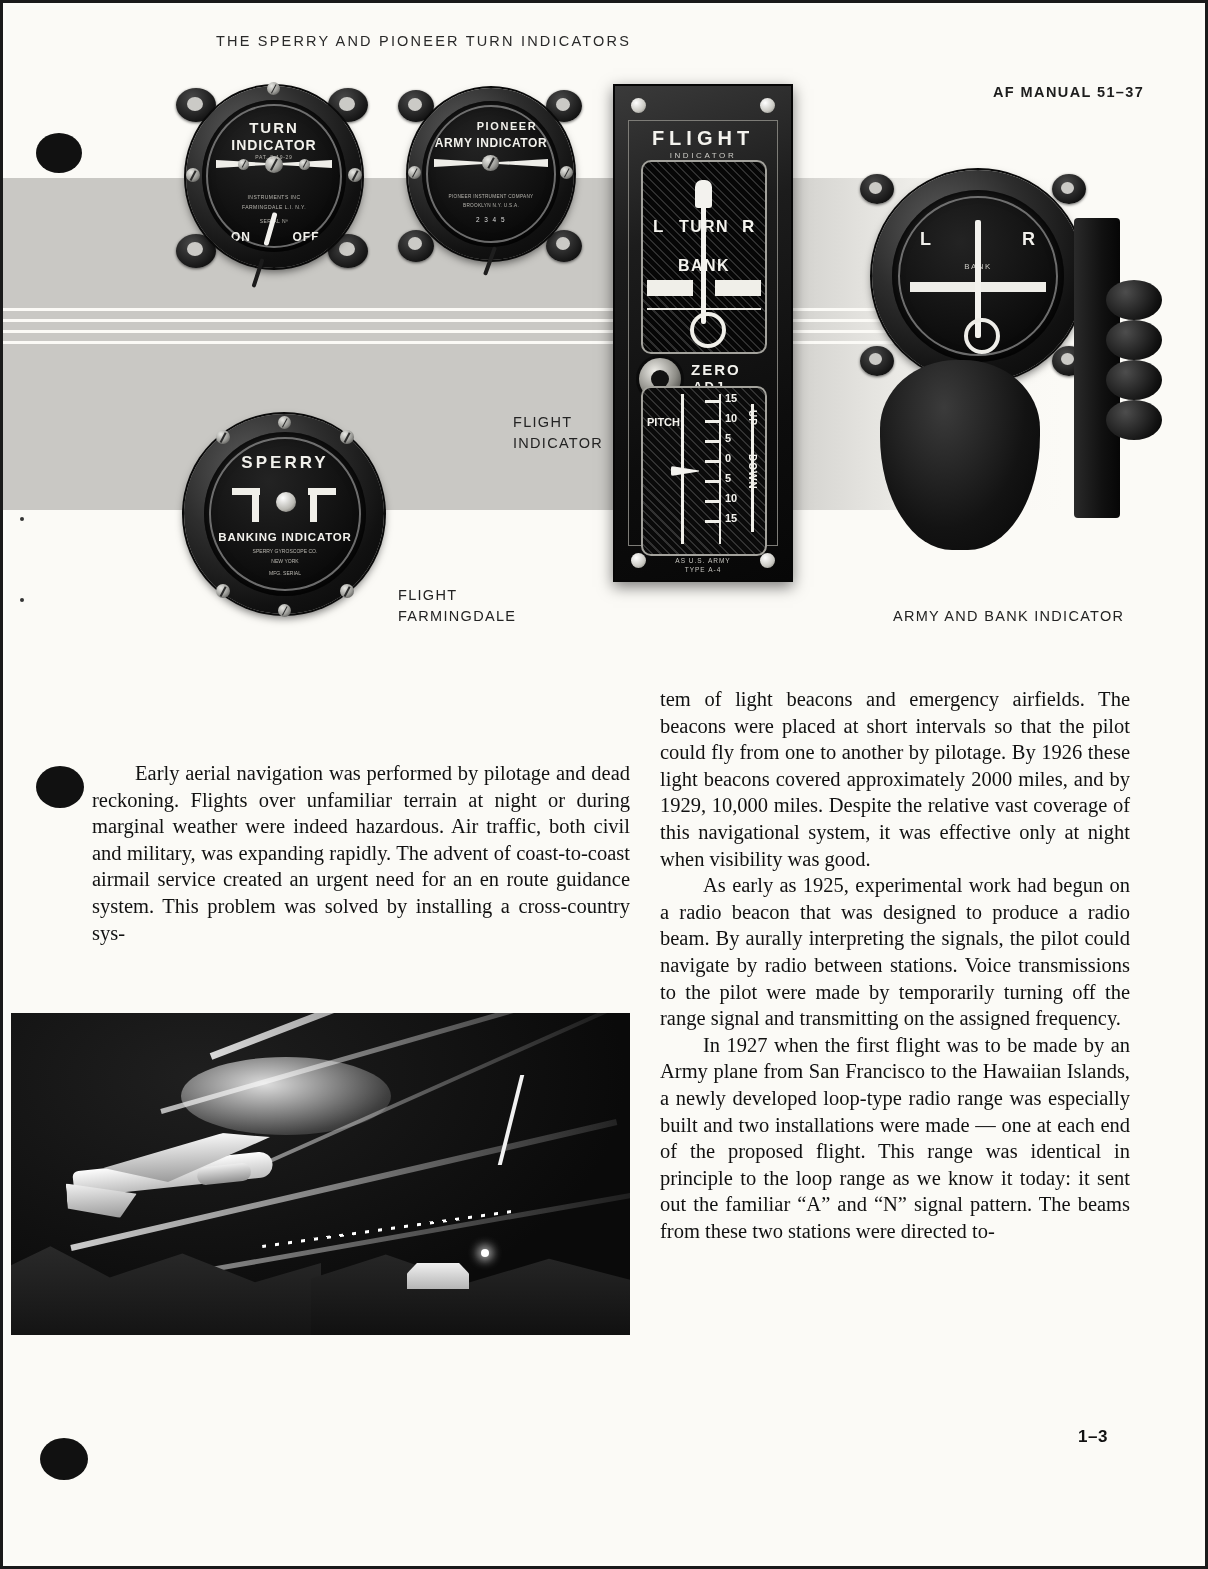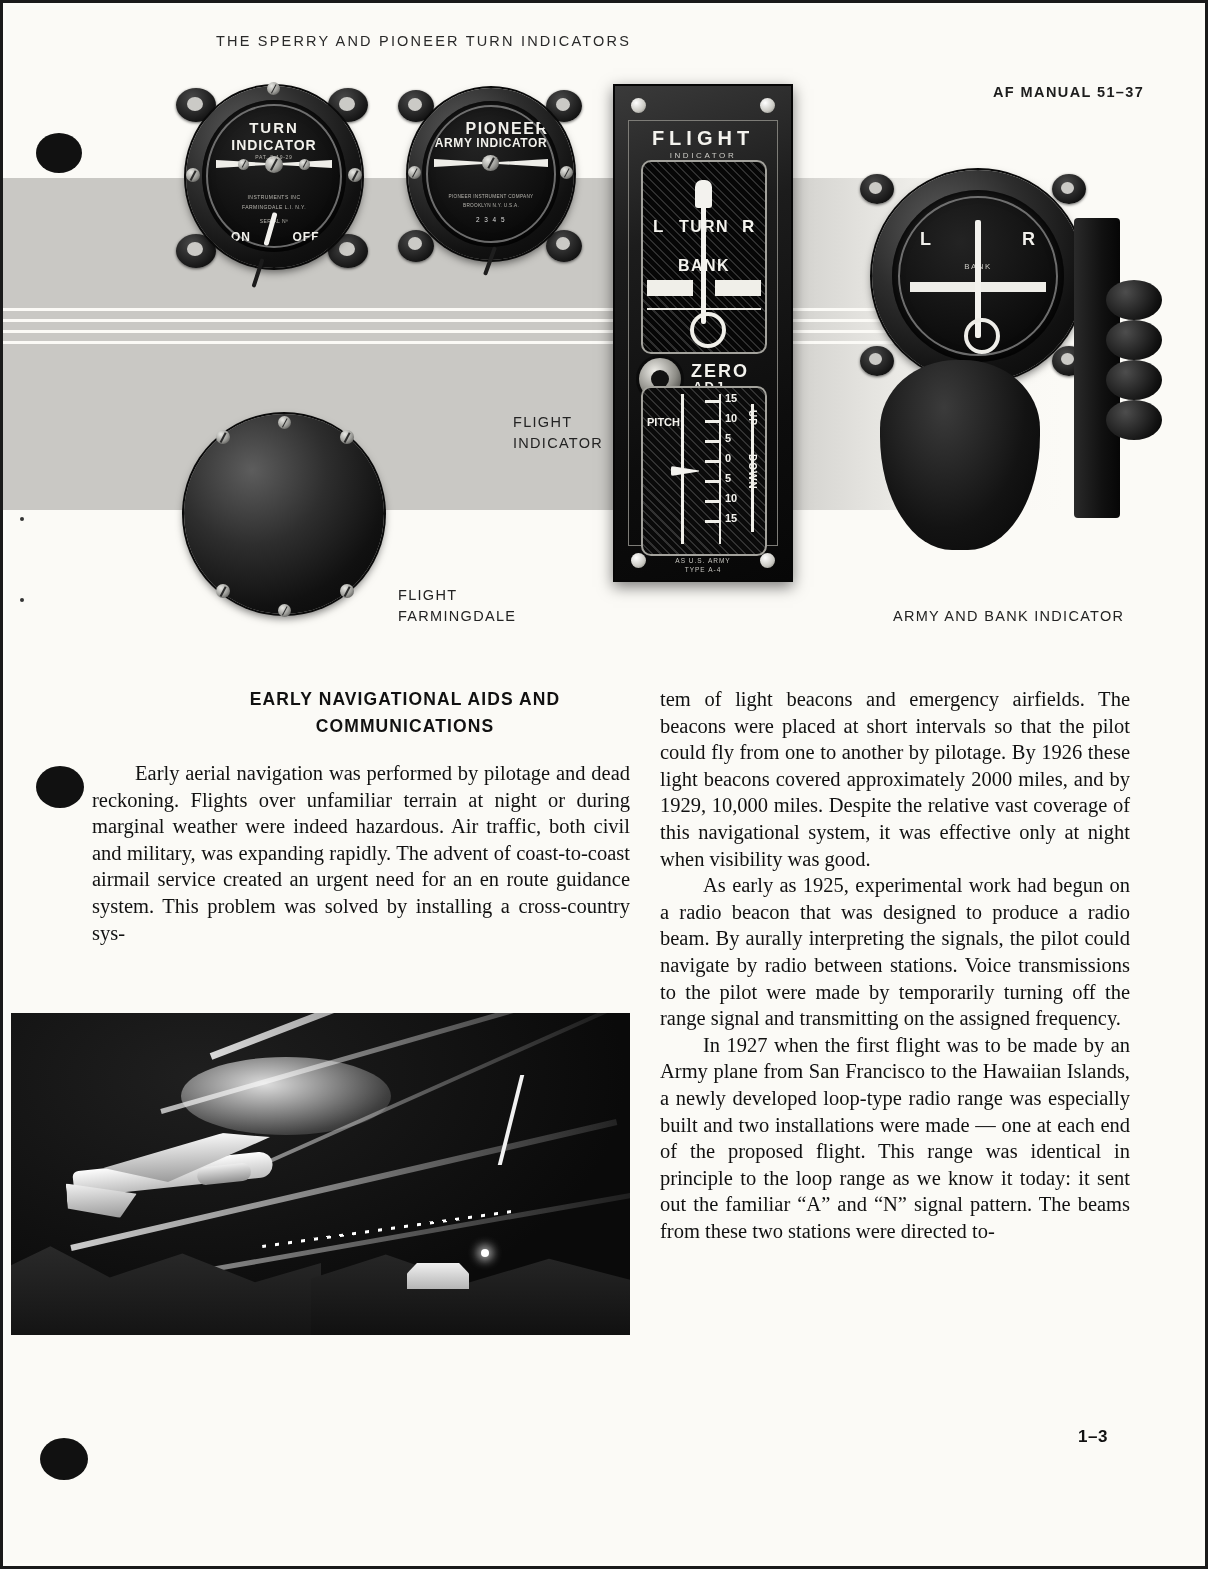--- a/index.html
+++ b/index.html
@@ -159,21 +159,21 @@
     <div class="lughole" style="left:12px;top:155px;width:14px;height:13px;"></div>
     <div class="lug" style="left:150px;top:148px;width:36px;height:32px;"></div>
     <div class="lughole" style="left:160px;top:155px;width:14px;height:13px;"></div>
 
     <div class="bezel" style="left:12px;top:6px;width:166px;height:172px;"></div>
     <div class="face" style="left:26px;top:19px;width:138px;height:146px;">
       <div class="rimring" style="left:4px;top:4px;width:126px;height:134px;"></div>
       <div class="wedge" style="left:12px;top:58px;width:50px;height:8px;clip-path:polygon(0 0,100% 38%,100% 62%,0 100%);"></div>
       <div class="wedge" style="left:76px;top:58px;width:50px;height:8px;clip-path:polygon(0 38%,100% 0,100% 100%,0 62%);"></div>
       <div class="screw" style="left:60px;top:54px;width:17px;height:16px;"></div>
-      <div class="dialtxt" style="left:0;top:20px;width:154px;font-size:16px;letter-spacing:1.6px;font-weight:bold;padding-left:8px;">PIONEER</div>
+      <div class="dialtxt" style="left:0;top:20px;width:154px;font-size:11px;letter-spacing:1.6px;font-weight:bold;padding-left:8px;">PIONEER</div>
       <div class="dialtxt" style="left:0;top:36px;width:138px;font-size:12px;letter-spacing:.6px;font-weight:bold;">ARMY INDICATOR</div>
       <div class="tiny" style="left:0;top:92px;width:138px;font-size:6.5px;letter-spacing:.4px;">PIONEER INSTRUMENT COMPANY</div>
       <div class="tiny" style="left:0;top:101px;width:138px;font-size:6.5px;letter-spacing:.4px;">BROOKLYN   N.Y.   U.S.A.</div>
       <div class="tiny" style="left:0;top:114px;width:138px;font-size:9px;letter-spacing:2px;color:#ddd;">2 3 4 5</div>
     </div>
     <div class="screw" style="left:12px;top:84px;width:13px;height:13px;"></div>
     <div class="screw" style="left:164px;top:84px;width:13px;height:13px;"></div>
     <div class="needle" style="left:92px;top:164px;width:4px;height:30px;transform:rotate(20deg);background:#1e1e1e;"></div>
   </div>
 
@@ -198,21 +198,21 @@
       <div class="tick" style="left:4px;top:146px;width:114px;height:2px;"></div>
       <div class="needle" style="left:58px;top:22px;width:5px;height:140px;"></div>
       <div class="needle" style="left:52px;top:18px;width:17px;height:28px;border-radius:7px 7px 3px 3px;"></div>
       <div style="position:absolute;left:47px;top:150px;width:28px;height:28px;border:4px solid #f0efe9;border-radius:50%;"></div>
     </div>
 
     <div style="position:absolute;left:24px;top:272px;width:42px;height:42px;border-radius:50%;
                 background:radial-gradient(circle at 38% 32%,#efeee9,#8d8c86 55%,#1d1d1b 100%);
                 box-shadow:0 0 0 3px #0b0b0b;"></div>
     <div style="position:absolute;left:36px;top:284px;width:18px;height:18px;border-radius:50%;background:#121212;"></div>
-    <div class="lbl" style="left:76px;top:276px;font-size:18px;letter-spacing:2px;font-weight:bold;">ZERO</div>
+    <div class="lbl" style="left:76px;top:276px;font-size:15px;letter-spacing:2px;font-weight:bold;">ZERO</div>
     <div class="lbl" style="left:78px;top:294px;font-size:13px;letter-spacing:2px;font-weight:bold;">ADJ.</div>
 
     <div class="fwin2">
       <div class="hatch"></div>
       <div class="lbl" style="left:4px;top:28px;width:14px;font-size:11px;font-weight:bold;line-height:13px;word-break:break-all;text-align:center;">PITCH</div>
       <div class="tick" style="left:38px;top:6px;width:3px;height:150px;"></div>
       <div class="tick" style="left:76px;top:6px;width:2px;height:150px;"></div>
       <div>
         <div class="tick" style="left:62px;top:12px;width:14px;height:2.5px;"></div>
         <div class="tick" style="left:62px;top:32px;width:14px;height:2.5px;"></div>
@@ -236,20 +236,34 @@
       <div class="lbl" style="left:104px;top:66px;font-size:10px;font-weight:bold;writing-mode:vertical-rl;letter-spacing:1px;">DOWN</div>
       <div class="tick" style="left:108px;top:16px;width:3px;height:128px;"></div>
     </div>
 
     <div class="lbl" style="left:0;top:472px;width:176px;text-align:center;font-size:6.5px;letter-spacing:1px;color:#c6c5bf;">AS U.S. ARMY</div>
     <div class="lbl" style="left:0;top:481px;width:176px;text-align:center;font-size:6.5px;letter-spacing:1px;color:#c6c5bf;">TYPE A-4</div>
   </div>
 
   <div class="inst" style="left:178px;top:408px;width:216px;height:214px;">
     <div class="bezel" style="left:6px;top:6px;width:200px;height:200px;"></div>
+    <div class="face" style="left:26px;top:24px;width:162px;height:164px;">
+      <div class="rimring" style="left:5px;top:5px;width:148px;height:150px;"></div>
+      <div class="dialtxt" style="left:0;top:22px;width:162px;font-size:17px;letter-spacing:3px;font-weight:bold;">SPERRY</div>
+      <div class="tick" style="left:28px;top:56px;width:28px;height:7px;background:#f0efe9;"></div>
+      <div class="tick" style="left:104px;top:56px;width:28px;height:7px;background:#f0efe9;"></div>
+      <div class="tick" style="left:48px;top:56px;width:7px;height:34px;background:#f0efe9;"></div>
+      <div class="tick" style="left:106px;top:56px;width:7px;height:34px;background:#f0efe9;"></div>
+      <div style="position:absolute;left:72px;top:60px;width:20px;height:20px;border-radius:50%;
+                  background:radial-gradient(circle at 35% 30%,#fff,#b9b8b2 60%,#4f4e4a);"></div>
+      <div class="dialtxt" style="left:0;top:100px;width:162px;font-size:11.5px;letter-spacing:.8px;font-weight:bold;">BANKING INDICATOR</div>
+      <div class="tiny" style="left:0;top:116px;width:162px;font-size:7px;">SPERRY GYROSCOPE CO.</div>
+      <div class="tiny" style="left:0;top:126px;width:162px;font-size:7px;">NEW YORK</div>
+      <div class="tiny" style="left:0;top:138px;width:162px;font-size:7px;">MFG. SERIAL</div>
+    </div>
     <div class="screw" style="left:38px;top:22px;width:14px;height:14px;"></div>
     <div class="screw" style="left:162px;top:22px;width:14px;height:14px;"></div>
     <div class="screw" style="left:38px;top:176px;width:14px;height:14px;"></div>
     <div class="screw" style="left:162px;top:176px;width:14px;height:14px;"></div>
     <div class="screw" style="left:100px;top:8px;width:13px;height:13px;"></div>
     <div class="screw" style="left:100px;top:196px;width:13px;height:13px;"></div>
   </div>
 
   <div class="inst" style="left:856px;top:160px;width:330px;height:430px;">
     <div class="bezel" style="left:16px;top:10px;width:212px;height:212px;"></div>
@@ -291,24 +305,20 @@
   <div class="cap" style="left:513px;top:412px;">
     <div>FLIGHT</div>
     <div>INDICATOR</div>
   </div>
   <div class="cap" style="left:398px;top:585px;">
     <div>FLIGHT</div>
     <div>FARMINGDALE</div>
   </div>
   <div class="cap" style="left:893px;top:606px;">ARMY AND BANK INDICATOR</div>
 
-  <div class="sechead">
-    <div>EARLY NAVIGATIONAL AIDS AND</div>
-    <div>COMMUNICATIONS</div>
-  </div>
 
   <div class="col colL">
     <p>Early aerial navigation was performed by pilotage and dead reckoning. Flights over unfamiliar terrain at night or during marginal weather were indeed hazardous. Air traffic, both civil and military, was expanding rapidly. The advent of coast-to-coast airmail service created an urgent need for an en route guidance system. This problem was solved by installing a cross-country sys-</p>
   </div>
   <div class="col colR">
     <p class="cont">tem of light beacons and emergency airfields. The beacons were placed at short intervals so that the pilot could fly from one to another by pilotage. By 1926 these light beacons covered approximately 2000 miles, and by 1929, 10,000 miles. Despite the relative vast coverage of this navigational system, it was effective only at night when visibility was good.</p>
     <p>As early as 1925, experimental work had begun on a radio beacon that was designed to produce a radio beam. By aurally interpreting the signals, the pilot could navigate by radio between stations. Voice transmissions to the pilot were made by temporarily turning off the range signal and transmitting on the assigned frequency.</p>
     <p>In 1927 when the first flight was to be made by an Army plane from San Francisco to the Hawaiian Islands, a newly developed loop-type radio range was especially built and two installations were made — one at each end of the proposed flight. This range was identical in principle to the loop range as we know it today: it sent out the familiar “A” and “N” signal pattern. The beams from these two stations were directed to-</p>
   </div>
 

